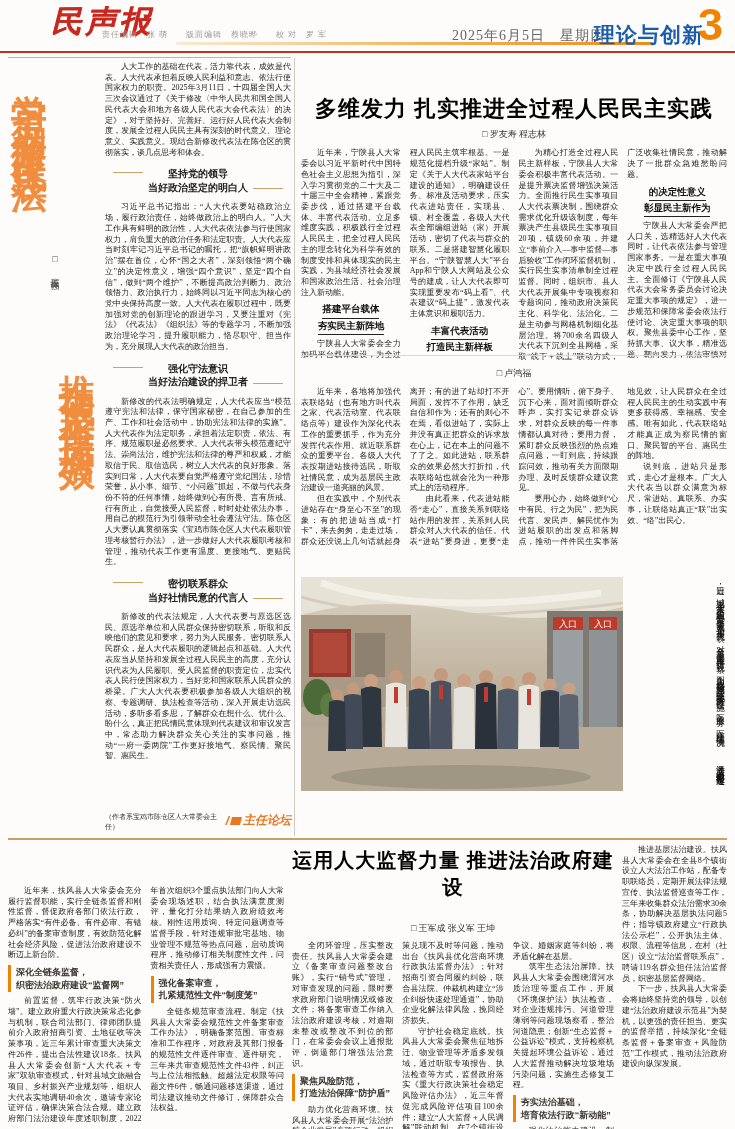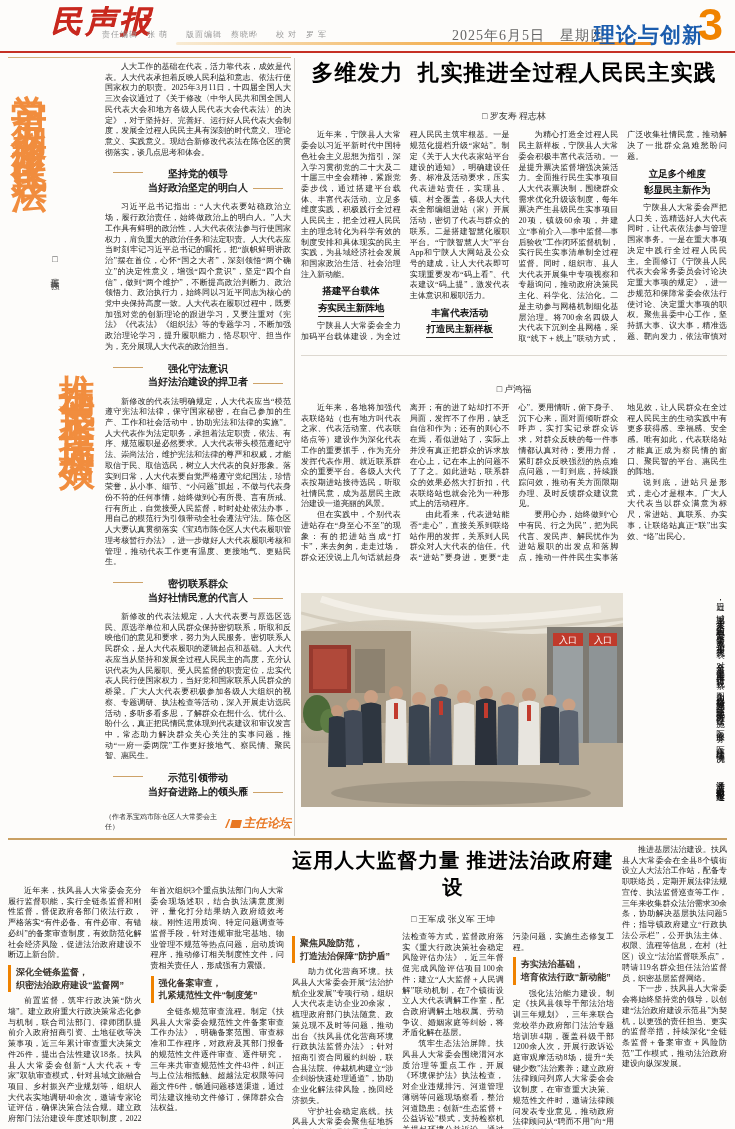--- a/index.html
+++ b/index.html
@@ -33,34 +33,34 @@
   .vh2 { left:51px; top:286px; }
   .vbyline { position:absolute; left:40px; top:194px; writing-mode:vertical-rl;
              font-size:9px; color:#444; letter-spacing:2px; }
   .ltext { position:absolute; left:97px; top:2px; width:186px; height:736px; overflow:hidden; }
   .lsubhead { position:relative; margin:6px 8px 5px; padding:3px 0; text-align:center;
               font-family:Liberation Serif, serif; font-weight:bold; font-size:10px; color:#222; }
   .lsubhead::before { content:""; position:absolute; left:0; top:8px; width:30px; border-top:1px solid #cda268; }
   .lsubhead::after  { content:""; position:absolute; right:0; bottom:8px; width:30px; border-top:1px solid #cda268; }
   .shl { display:block; line-height:1.35; }
   .lfooter { position:absolute; left:97px; bottom:4px; width:186px; display:flex;
-             justify-content:space-between; align-items:flex-end; background:#fdfcfa; padding-top:3px; }
+             justify-content:space-between; align-items:flex-start; background:#fdfcfa; padding-top:3px; }
   .author-note { font-size:7px; color:#333; }
   .forum { display:flex; align-items:center; gap:2px; color:#e87722; font-weight:bold; font-style:italic;
            font-size:12px; font-family:"Liberation Sans", sans-serif; white-space:nowrap; }
   .forum .slash { font-size:13px; }
   .forum .sq { display:inline-block; width:10px; height:8px; background:#e87722; transform:skewX(-14deg); }
 
   .vdiv { position:absolute; left:294px; top:58px; width:1px; height:778px; background:#cfcac2; }
 
   
   .top-art { position:absolute; left:301px; top:62px; width:426px; height:288px; }
-  .headline-xl { text-align:center; font-family:Liberation Mono, monospace; font-weight:bold;
-                 font-size:22px; letter-spacing:1px; color:#000; line-height:1.2; }
-  .byline { text-align:center; font-size:9px; color:#333; margin:22px 0 7px; }
+  .headline-xl { text-align:center; font-family:Liberation Sans, sans-serif; font-weight:bold;
+                 font-size:22px; letter-spacing:1px; color:#000; line-height:1.2;margin-top:34px; }
+  .byline { text-align:center; font-size:9px; color:#333; margin:6px 0 7px; }
   .cols4 { column-count:4; column-gap:9px; height:222px; overflow:hidden; }
   .th { text-align:center; margin:4px 0; break-inside:avoid; font-family:"Liberation Sans", sans-serif;
         font-weight:bold; font-size:9.5px; color:#111; }
   .th span { display:inline-block; border-bottom:1px solid #222; padding-bottom:1px; line-height:1.5; }
 
   .hdiv1 { position:absolute; left:301px; top:355px; width:426px; height:1px; background:#ddd8d0; }
 
   
   .mid-art { position:absolute; left:301px; top:361px; width:426px; height:473px; }
   .headline-mid { text-align:center; font-family:"Liberation Sans", sans-serif; font-weight:bold;
@@ -73,21 +73,21 @@
   .pcredit { margin-top:10px; font-weight:bold; }
 
   
   .hdiv2 { position:absolute; left:8px; top:838px; width:719px; height:2px; background:#c9a063; }
   .bottom-sec { position:absolute; left:8px; top:845px; width:719px; height:280px; display:flex; gap:8px; }
   .b-left { width:276px; flex:none;margin-top:41px; }
   .cols2 { column-count:2; column-gap:9px; height:280px; overflow:hidden; }
   .b-mid { width:322px; flex:none; }
   .headline-btm { text-align:center; font-family:"Liberation Sans", sans-serif; font-weight:bold;
                   font-size:20px; letter-spacing:1px; color:#000; margin-top:2px; }
-  .b-byline { text-align:center; font-size:9px; color:#333; margin:12px 0 6px; }
+  .b-byline { text-align:center; font-size:9px; color:#333; margin:21px 0 6px; }
   .cols3 { column-count:3; column-gap:9px; height:222px; overflow:hidden; }
   .b-right { flex:1; overflow:hidden; }
   .bh { break-inside:avoid; margin:4px 0; padding:1px 0 1px 5px; border-left:3px solid #ef8200;
         font-family:"Liberation Sans", sans-serif; font-weight:bold; font-size:9px; color:#3c3630; }
   .bh span { display:block; line-height:1.4; }
 </style>
 </head>
 <body>
 
 <div class="page">
@@ -123,24 +123,20 @@
         <span class="shl">当好法治建设的捍卫者</span>
       </div>
       <p class="bp">新修改的代表法明确规定，人大代表应当“模范遵守宪法和法律，保守国家秘密，在自己参加的生产、工作和社会活动中，协助宪法和法律的实施”。人大代表作为法定职务，承担着法定职责，依法、有序、规范履职是必然要求。人大代表带头模范遵纪守法、崇尚法治，维护宪法和法律的尊严和权威，才能取信于民、取信选民，树立人大代表的良好形象。落实到日常，人大代表要自觉严格遵守党纪国法，珍惜荣誉，从小事、细节、“小问题”抓起，不做与代表身份不符的任何事情，始终做到心有所畏、言有所戒、行有所止，自觉接受人民监督，时时处处依法办事，用自己的模范行为引领带动全社会遵法守法。陈仓区人大要认真贯彻落实《宝鸡市陈仓区人大代表履职管理考核暂行办法》，进一步做好人大代表履职考核和管理，推动代表工作更有温度、更接地气、更贴民生。</p>
 
       <div class="lsubhead">
         <span class="shl">密切联系群众</span>
         <span class="shl">当好社情民意的代言人</span>
       </div>
       <p class="bp">新修改的代表法规定，人大代表要与原选区选民、原选举单位和人民群众保持密切联系，听取和反映他们的意见和要求，努力为人民服务。密切联系人民群众，是人大代表履职的逻辑起点和基础。人大代表应当从坚持和发展全过程人民民主的高度，充分认识代表为人民履职、受人民监督的职责定位，忠实代表人民行使国家权力，当好党和国家联系人民群众的桥梁。广大人大代表要积极参加各级人大组织的视察、专题调研、执法检查等活动，深入开展走访选民活动，多听多看多思，了解群众在想什么、忧什么、盼什么，真正把民情民意体现到代表建议和审议发言中，常态助力解决群众关心关注的实事问题，推动“一府一委两院”工作更好接地气、察民情、聚民智、惠民生。</p>
 
-      <div class="lsubhead">
-        <span class="shl">示范引领带动</span>
-        <span class="shl">当好奋进路上的领头雁</span>
-      </div>
 
     </div>
 
     <div class="lfooter">
       <span class="author-note">（作者系宝鸡市陈仓区人大常委会主任）</span>
       <span class="forum">
         <span class="slash">/</span>
         <span class="sq"></span>
         <span>主任论坛</span>
       </span>
@@ -158,21 +154,21 @@
         <div><span>搭建平台载体</span></div>
         <div><span>夯实民主新阵地</span></div>
       </div>
       <p class="bp">宁陕县人大常委会全力加码平台载体建设，为全过程人民民主筑牢根基。一是规范化提档升级“家站”。制定《关于人大代表家站平台建设的通知》，明确建设任务、标准及活动要求，压实代表进站责任，实现县、镇、村全覆盖，各级人大代表全部编组进站（家）开展活动，密切了代表与群众的联系。二是搭建智慧化履职平台。“宁陕智慧人大”平台App和宁陕人大网站及公众号的建成，让人大代表即可实现重要发布“码上看”、代表建议“码上提”，激发代表主体意识和履职活力。</p>
       <div class="th">
         <div><span>丰富代表活动</span></div>
         <div><span>打造民主新样板</span></div>
       </div>
       <p class="bp">为精心打造全过程人民民主新样板，宁陕县人大常委会积极丰富代表活动。一是提升票决监督增强决策活力。全面推行民生实事项目人大代表票决制，围绕群众需求优化升级该制度，每年票决产生县级民生实事项目20项，镇级60余项，并建立“事前介入—事中监督—事后验收”工作闭环监督机制，实行民生实事清单制全过程监督。同时，组织市、县人大代表开展集中专项视察和专题询问，推动政府决策民主化、科学化、法治化。二是主动参与网格机制细化基层治理。将700余名四级人大代表下沉到全县网格，采取“线下＋线上”联动方式，广泛收集社情民意，推动解决了一批群众急难愁盼问题。</p>
       <div class="th">
-        <div><span>立足多个维度</span></div>
+        <div><span>的决定性意义</span></div>
         <div><span>彰显民主新作为</span></div>
       </div>
       <p class="bp">宁陕县人大常委会严把人口关，选精选好人大代表同时，让代表依法参与管理国家事务。一是在重大事项决定中践行全过程人民民主。全面修订《宁陕县人民代表大会常务委员会讨论决定重大事项的规定》，进一步规范和保障常委会依法行使讨论、决定重大事项的职权。聚焦县委中心工作，坚持抓大事、议大事，精准选题、靶向发力，依法审慎对拟申报发行专项债券资金、宁陕县国土空间总体规划（2021—2035年）、财政预算调整、民生实事票决项目承诺事项调整等涉及资金、规划、民生项目的5项重大事项进行审议并作出决定决议，切实发挥重大事项决定对县域经济社会发展的保障作用。二是在监督工作中践行全过程人民民主。宁陕县人大常委会不断健全县镇人大联系代表、代表联系群众全覆盖制度，累计走访群众收集意见建议600余条，办结率90%以上，推动建议办理由“答复型”向“落实型”转变，让代表提出的一大批“金点子”有效转化为惠民利民的“金果子”，充分体现了全过程人民民主的丰富成效。</p>
     </div>
   </div>
 
   <div class="hdiv1"></div>
 
   <div class="mid-art">
     <div class="byline">□ 卢鸿福</div>
@@ -298,20 +294,21 @@
           <span>扎紧规范性文件“制度笼”</span>
         </div>
         <p class="bp">全链条规范审查流程。制定《扶风县人大常委会规范性文件备案审查工作办法》，明确备案范围、审查标准和工作程序，对政府及其部门报备的规范性文件逐件审查、逐件研究，三年来共审查规范性文件43件，纠正与上位法相抵触、超越法定权限等问题文件6件，畅通问题移送渠道，通过司法建议推动文件修订，保障群众合法权益。</p>
       </div>
     </div>
 
     <div class="b-mid">
       <div class="headline-btm">运用人大监督力量 推进法治政府建设</div>
       <div class="b-byline">□ 王军成 张义军 王坤</div>
       <div class="cols3">
+        <p class="bp">全闭环管理，压实整改责任。扶风县人大常委会建立《备案审查问题整改台账》，实行“销号式”管理，对审查发现的问题，限时要求政府部门说明情况或修改文件；将备案审查工作纳入法治政府建设考核，对逾期未整改或整改不到位的部门，在常委会会议上通报批评，倒逼部门增强法治意识。</p>
         <div class="bh">
           <span>聚焦风险防范，</span>
           <span>打造法治保障“防护盾”</span>
         </div>
         <p class="bp">助力优化营商环境。扶风县人大常委会开展“法治护航企业发展”专项行动，组织人大代表走访企业20余家，梳理政府部门执法随意、政策兑现不及时等问题，推动出台《扶风县优化营商环境行政执法监督办法》；针对招商引资合同履约纠纷，联合县法院、仲裁机构建立“涉企纠纷快速处理通道”，协助企业化解法律风险，挽回经济损失。</p>
         <p class="bp">守护社会稳定底线。扶风县人大常委会聚焦征地拆迁、物业管理等矛盾多发领域，通过听取专项报告、执法检查等方式，监督政府落实《重大行政决策社会稳定风险评估办法》，近三年督促完成风险评估项目100余件；建立“人大监督＋人民调解”联动机制，在7个镇街设立人大代表调解工作室，配合政府调解土地权属、劳动争议、婚姻家庭等纠纷，将矛盾化解在基层。</p>
         <p class="bp">筑牢生态法治屏障。扶风县人大常委会围绕渭河水质治理等重点工作，开展《环境保护法》执法检查，对企业违规排污、河道管理薄弱等问题现场察看，整治河道隐患；创新“生态监督＋公益诉讼”模式，支持检察机关提起环境公益诉讼，通过人大监督推动解决垃圾堆场污染问题，实施生态修复工程。</p>
         <div class="bh">
           <span>夯实法治基础，</span>
           <span>培育依法行政“新动能”</span>

